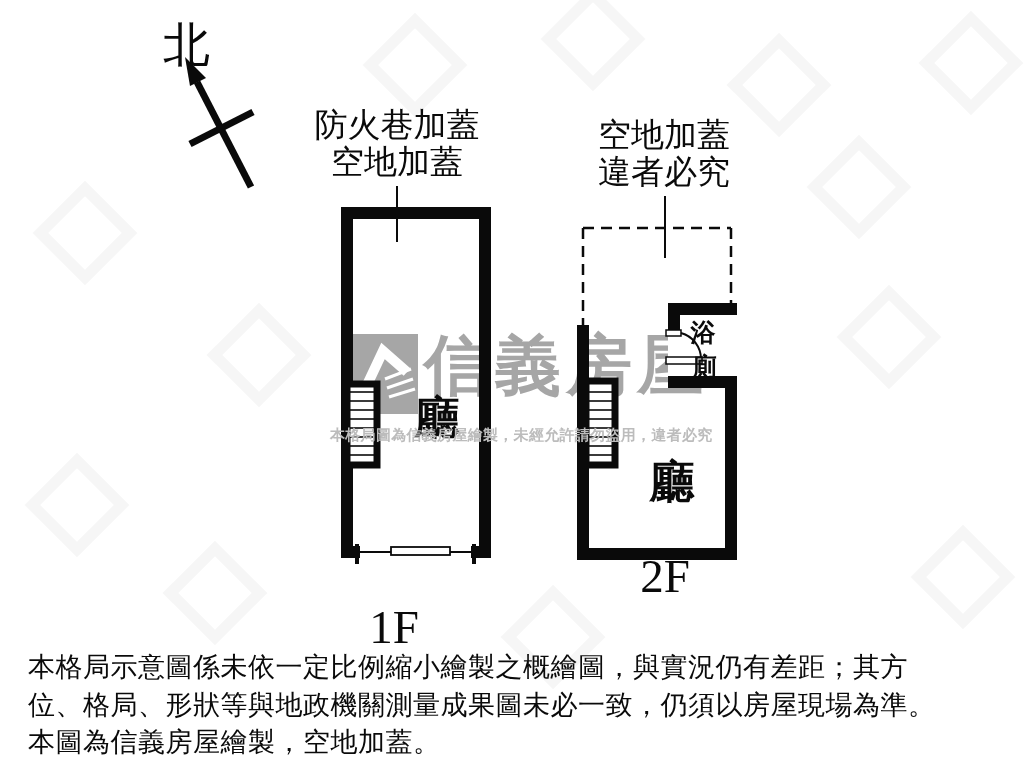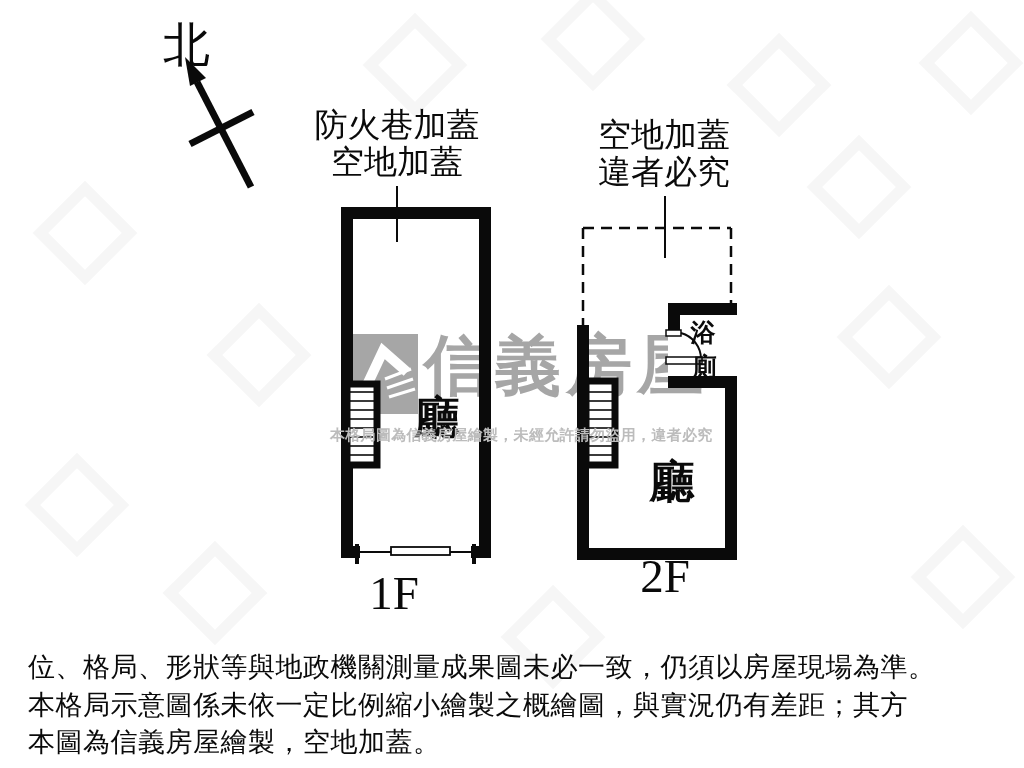--- a/index.html
+++ b/index.html
@@ -51,21 +51,21 @@
   .caption{text-align:center;font-size:33px;line-height:37px;}
   #caption-1f{left:397px;top:107px;}
   #caption-2f{left:664px;top:117px;}
   .room-big{font-size:45px;font-weight:bold;}
   #room-1f{left:437px;top:388px;}
   #room-2f{left:672px;top:452px;}
   .room-small{font-size:25px;font-weight:bold;}
   #bath-line1{left:703px;top:316px;}
   #bath-line2{left:705px;top:350px;}
   .floor-tag{font-size:47px;}
-  #floor-1f{left:394px;top:566px;}
+  #floor-1f{left:394px;top:600px;}
   #floor-2f{left:665px;top:549px;}
   #disclaimer{
     position:absolute;left:28px;top:649px;z-index:4;
     font-size:27px;line-height:37.5px;letter-spacing:.5px;
   }
 </style>
 </head>
 <body>
 
 <div>
@@ -185,16 +185,16 @@
 <div id="room-2f" class="lbl room-big cx">廳</div>
 <div id="bath-line1" class="lbl room-small cx">浴</div>
 <div id="bath-line2" class="lbl room-small cx">廁</div>
 
 <div id="floor-1f" class="lbl floor-tag cx">1F</div>
 <div id="floor-2f" class="lbl floor-tag cx">2F</div>
 
 <div id="wm-notice">本格局圖為信義房屋繪製，未經允許請勿盜用，違者必究</div>
 
 <div id="disclaimer">
+  <div>本格局示意圖係未依一定比例縮小繪製之概繪圖，與實況仍有差距；其方</div>
   <div>位、格局、形狀等與地政機關測量成果圖未必一致，仍須以房屋現場為準。</div>
-  <div>本格局示意圖係未依一定比例縮小繪製之概繪圖，與實況仍有差距；其方</div>
   <div>本圖為信義房屋繪製，空地加蓋。</div>
 </div>
 
 </body></html>

